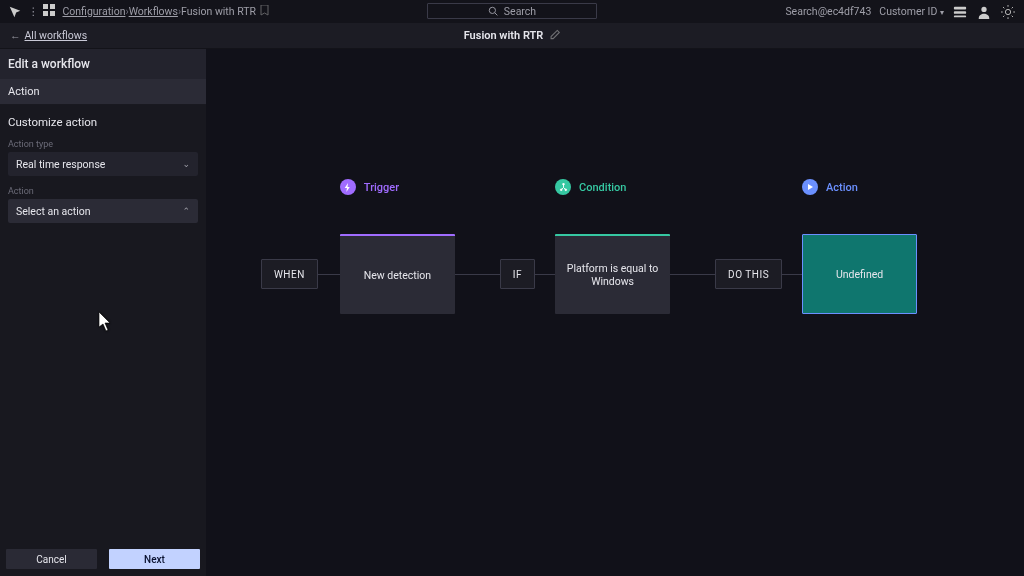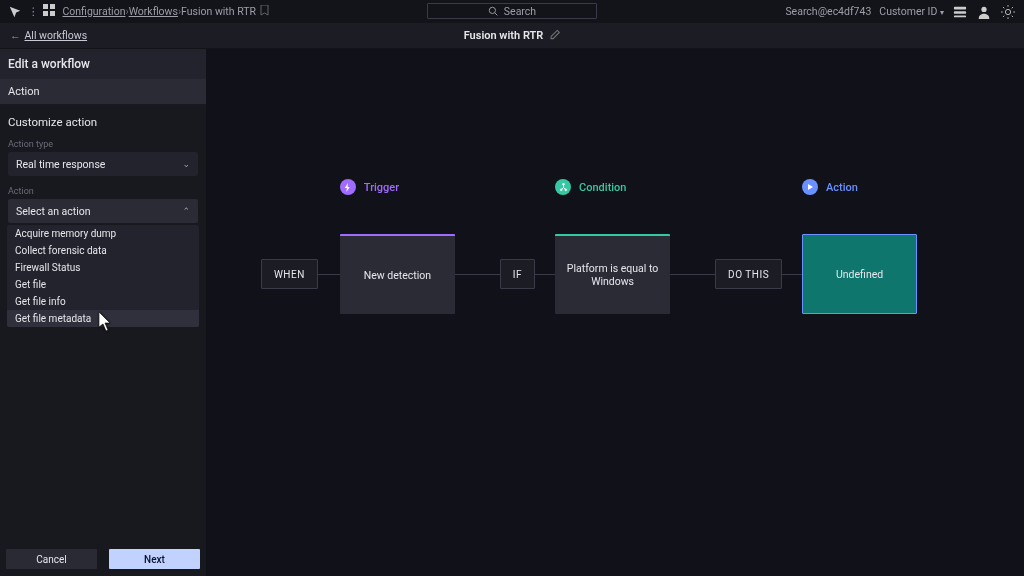--- a/index.html
+++ b/index.html
@@ -197,28 +197,20 @@
       <span>Real time response</span>
       <span class="chev">⌄</span>
     </div>
     <div class="spacer"></div>
 
     <div class="lp-label">Action</div>
     <div class="select open">
       <span>Select an action</span>
       <span class="chev">⌃</span>
     </div>
-    <div class="dropdown">
-      <div class="dd-item">Acquire memory dump</div>
-      <div class="dd-item">Collect forensic data</div>
-      <div class="dd-item">Firewall Status</div>
-      <div class="dd-item">Get file</div>
-      <div class="dd-item">Get file info</div>
-      <div id="hover-opt" class="dd-item hover">Get file metadata</div>
-    </div>
   </div>
   <div class="lp-footer">
     <div class="btn cancel">Cancel</div>
     <div class="btn next">Next</div>
   </div>
 </div>
 
 <div class="canvas">
   <div class="flow-row">
 

